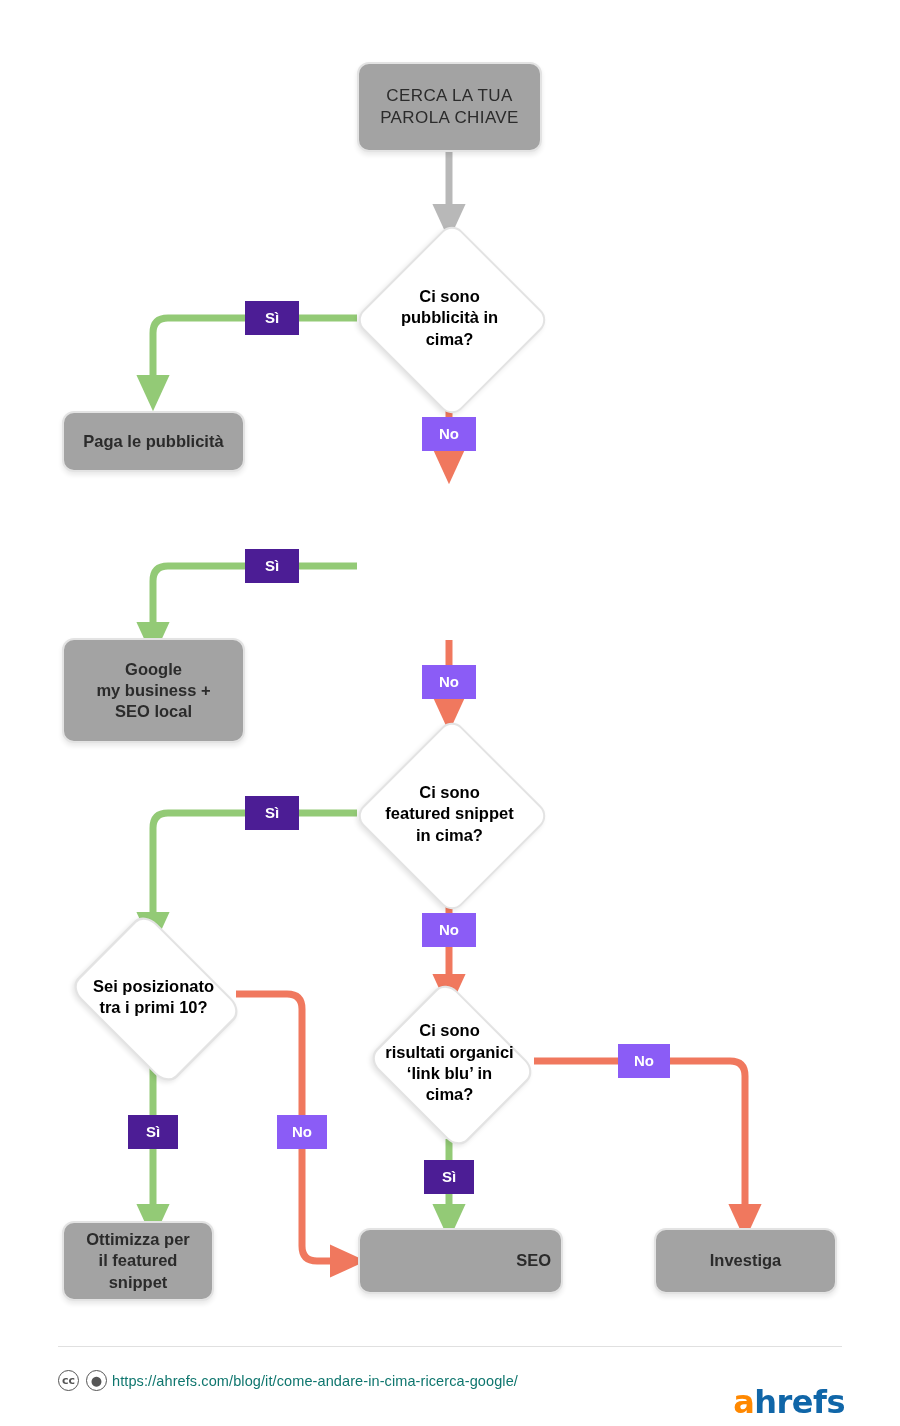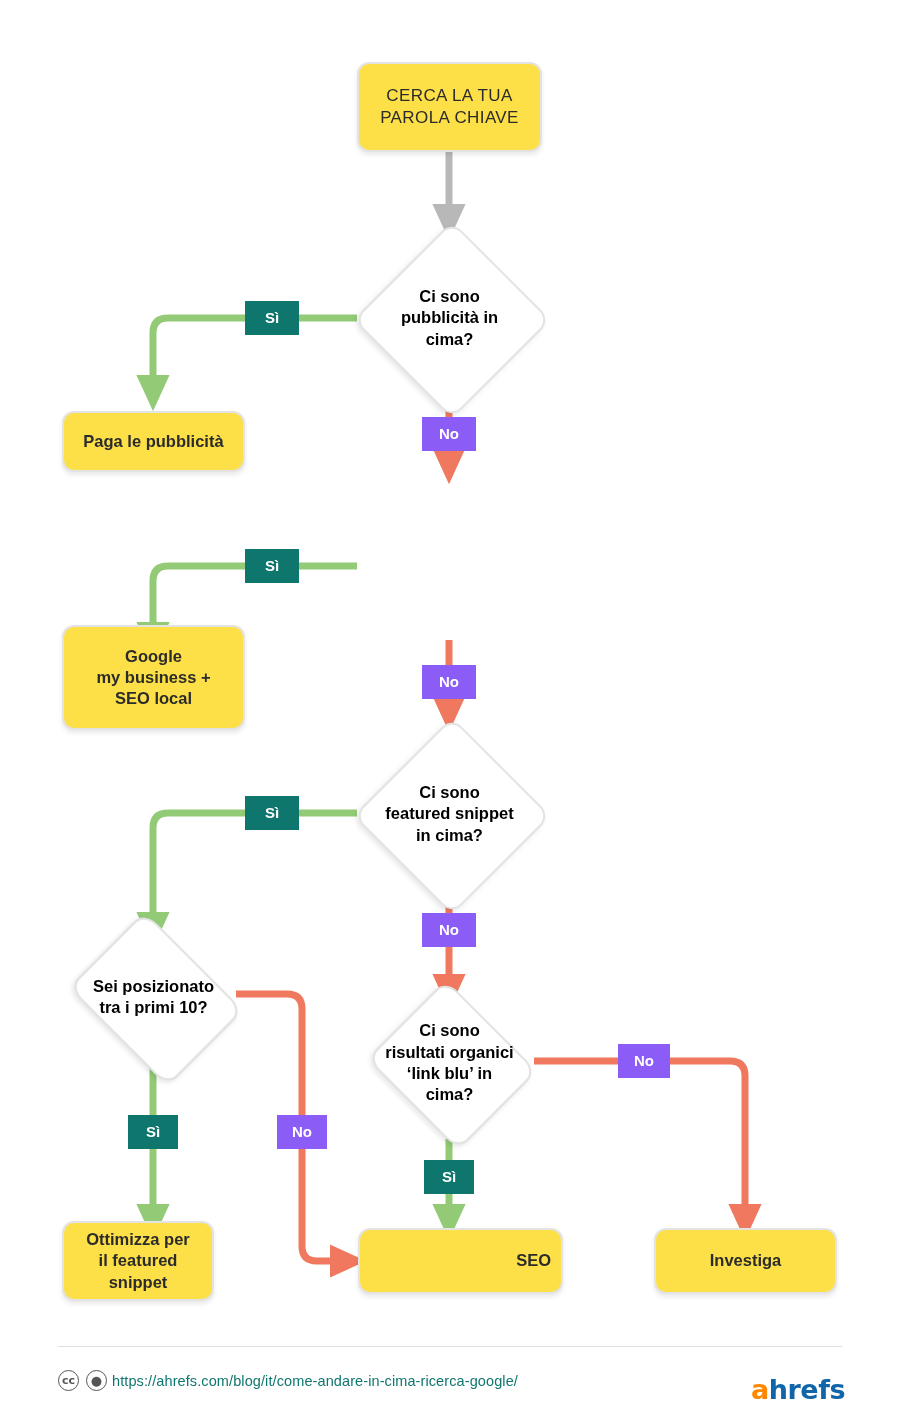--- a/index.html
+++ b/index.html
@@ -29,21 +29,21 @@
   
   .node {
     position: absolute;
     box-sizing: border-box;
     display: flex;
     align-items: center;
     justify-content: center;
     text-align: center;
   }
   .box {
-    background: #fde047;
+    background: #a3a3a3;
     border: 2px solid #e3e3e3;
     border-radius: 12px;
     box-shadow: 0 3px 5px rgba(0,0,0,0.09);
     color: #2b2b2b;
     font-weight: bold;
     font-size: 16.5px;
     line-height: 1.28;
     padding: 16px 10px;
   }
   .box.start {
@@ -88,21 +88,21 @@
     box-sizing: border-box;
     display: flex;
     align-items: center;
     justify-content: center;
     color: #ffffff;
     font-weight: bold;
     font-size: 15px;
     line-height: 1;
     padding-bottom: 1px;
   }
-  .edge-label.yes { background: #0f766e; }
+  .edge-label.yes { background: #4c1d95; }
   .edge-label.no  { background: #8b5cf6; }
 
   
   #footer {
     position: absolute;
     left: 0;
     right: 0;
     bottom: 0;
     height: 80px;
   }
@@ -141,22 +141,22 @@
     position: absolute;
     left: 112px;
     top: 27px;
     font-size: 14.5px;
     color: #0f766e;
     letter-spacing: 0.1px;
   }
   #logo {
     position: absolute;
     right: 55px;
-    top: 28px;
-    font-size: 27px;
+    top: 37px;
+    font-size: 32px;
     font-weight: bold;
     letter-spacing: -0.5px;
     font-family: "DejaVu Sans", sans-serif;
   }
   #logo .a { color: #ff8800; }
   #logo .hrefs { color: #1066a8; }
 </style>
 </head>
 <body>
 
@@ -208,21 +208,21 @@
   <div class="diamond-wrap" style="left:357px; top:222px; width:185px; height:192px;">
     <div class="diamond-shape" style="width:136px; height:136px; margin-left:-68px; margin-top:-68px; transform:rotate(45deg);"></div>
     <div class="diamond-label">Ci sono<br>pubblicità in<br>cima?</div>
   </div>
 
   <div class="node box" style="left:62px; top:411px; width:183px; height:61px;">
     <span>Paga le pubblicità</span>
   </div>
 
 
-  <div class="node box" style="left:62px; top:625px; width:183px; height:105px;">
+  <div class="node box" style="left:62px; top:638px; width:183px; height:105px;">
     <span>Google<br>my business +<br>SEO local</span>
   </div>
 
   <div class="diamond-wrap" style="left:357px; top:718px; width:185px; height:192px;">
     <div class="diamond-shape" style="width:136px; height:136px; margin-left:-68px; margin-top:-68px; transform:rotate(45deg);"></div>
     <div class="diamond-label">Ci sono<br>featured snippet<br>in cima?</div>
   </div>
 
   <div class="diamond-wrap" style="left:61px; top:922px; width:185px; height:150px;">
     <div class="diamond-shape" style="width:106px; height:106px; margin-left:-53px; margin-top:-53px; transform:rotate(45deg) scaleX(1.28) scaleY(0.98);"></div>

